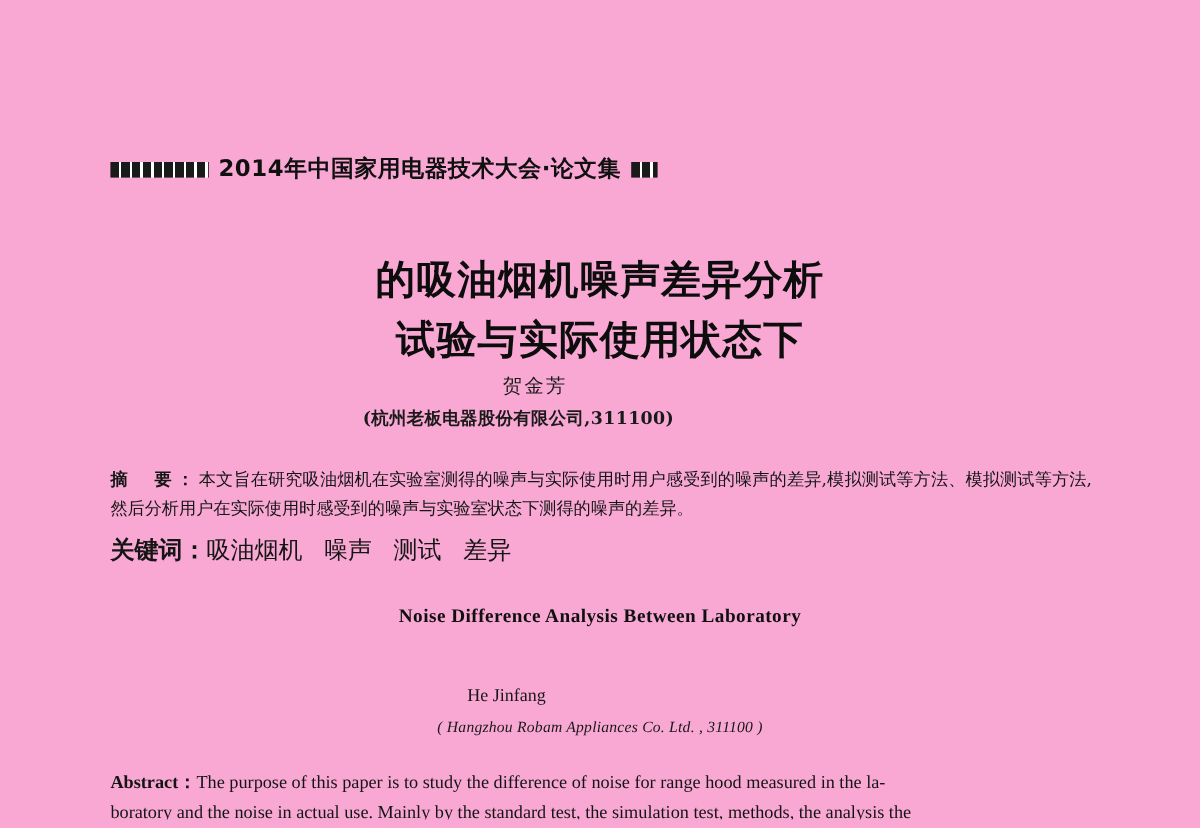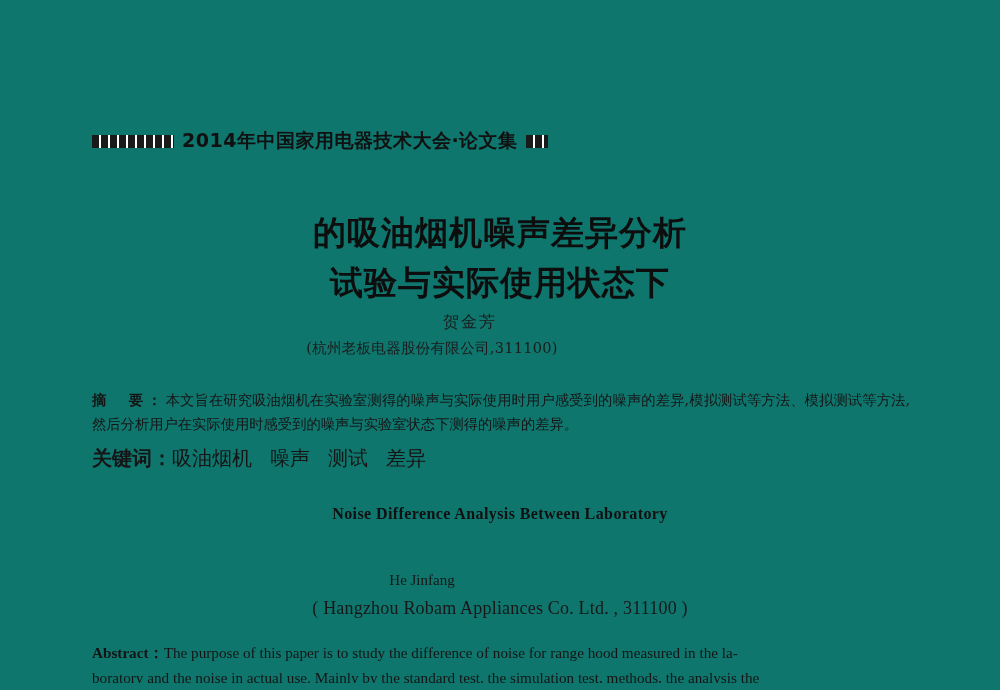--- a/index.html
+++ b/index.html
@@ -13,21 +13,21 @@
     overflow: hidden;
     font-family: "Liberation Serif", serif;
     color: #111;
     position: relative;
   }
   .page {
     position: absolute;
     left: 0; top: 0;
     width: 1000px;
     height: 690px;
-    background: #0f766e;
+    background: #f9a8d4;
   }
 
   
   .runhead {
     position: absolute;
     left: 92px;
     top: 128px;
     display: flex;
     align-items: center;
     gap: 8px;
@@ -72,32 +72,32 @@
   .cn-author {
     position: absolute;
     left: 0;
     top: 312px;
     width: 892px;
     text-align: center;
     font-family: "DejaVu Serif", serif;
     font-size: 16px;
     letter-spacing: 2px;
     color: #1a1a1a;
-    padding-left: 24px;
   }
   .cn-affil {
     position: absolute;
     left: 0;
     top: 339px;
     width: 864px;
     text-align: center;
     font-family: "DejaVu Serif", serif;
     font-size: 14.5px;
     letter-spacing: 0.3px;
     color: #1a1a1a;
+    font-weight: bold;
   }
 
   
   .cn-abstract {
     position: absolute;
     left: 92px;
     top: 388px;
     width: 818px;
     font-family: "DejaVu Serif", serif;
     font-size: 14.3px;
@@ -147,23 +147,24 @@
     font-size: 15px;
     color: #171717;
   }
   .en-affil {
     position: absolute;
     left: 0;
     top: 598px;
     width: 1000px;
     text-align: center;
     font-family: "Liberation Serif", serif;
-    font-size: 18px;
+    font-size: 13px;
     letter-spacing: 0.2px;
     color: #171717;
+    font-style: italic;
   }
 
   
   .en-abstract {
     position: absolute;
     left: 92px;
     top: 640px;
     width: 818px;
     font-family: "Liberation Serif", serif;
     font-size: 15.2px;

